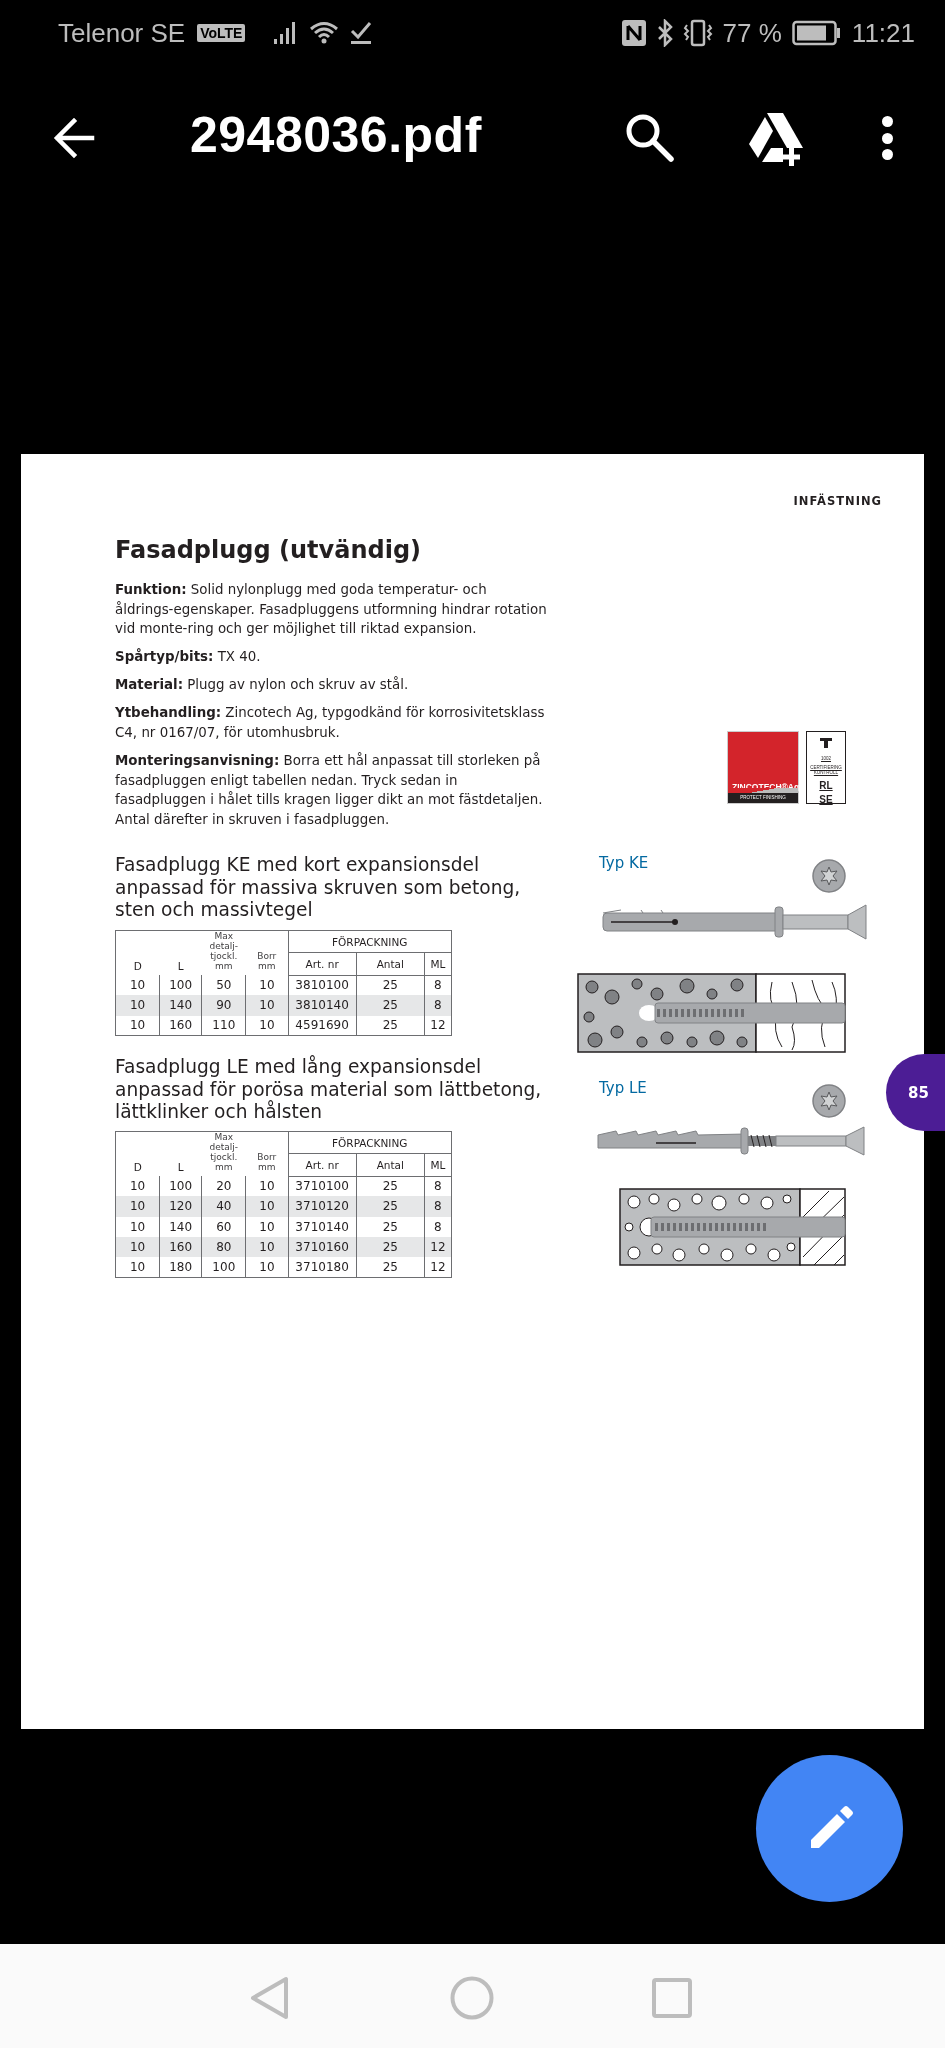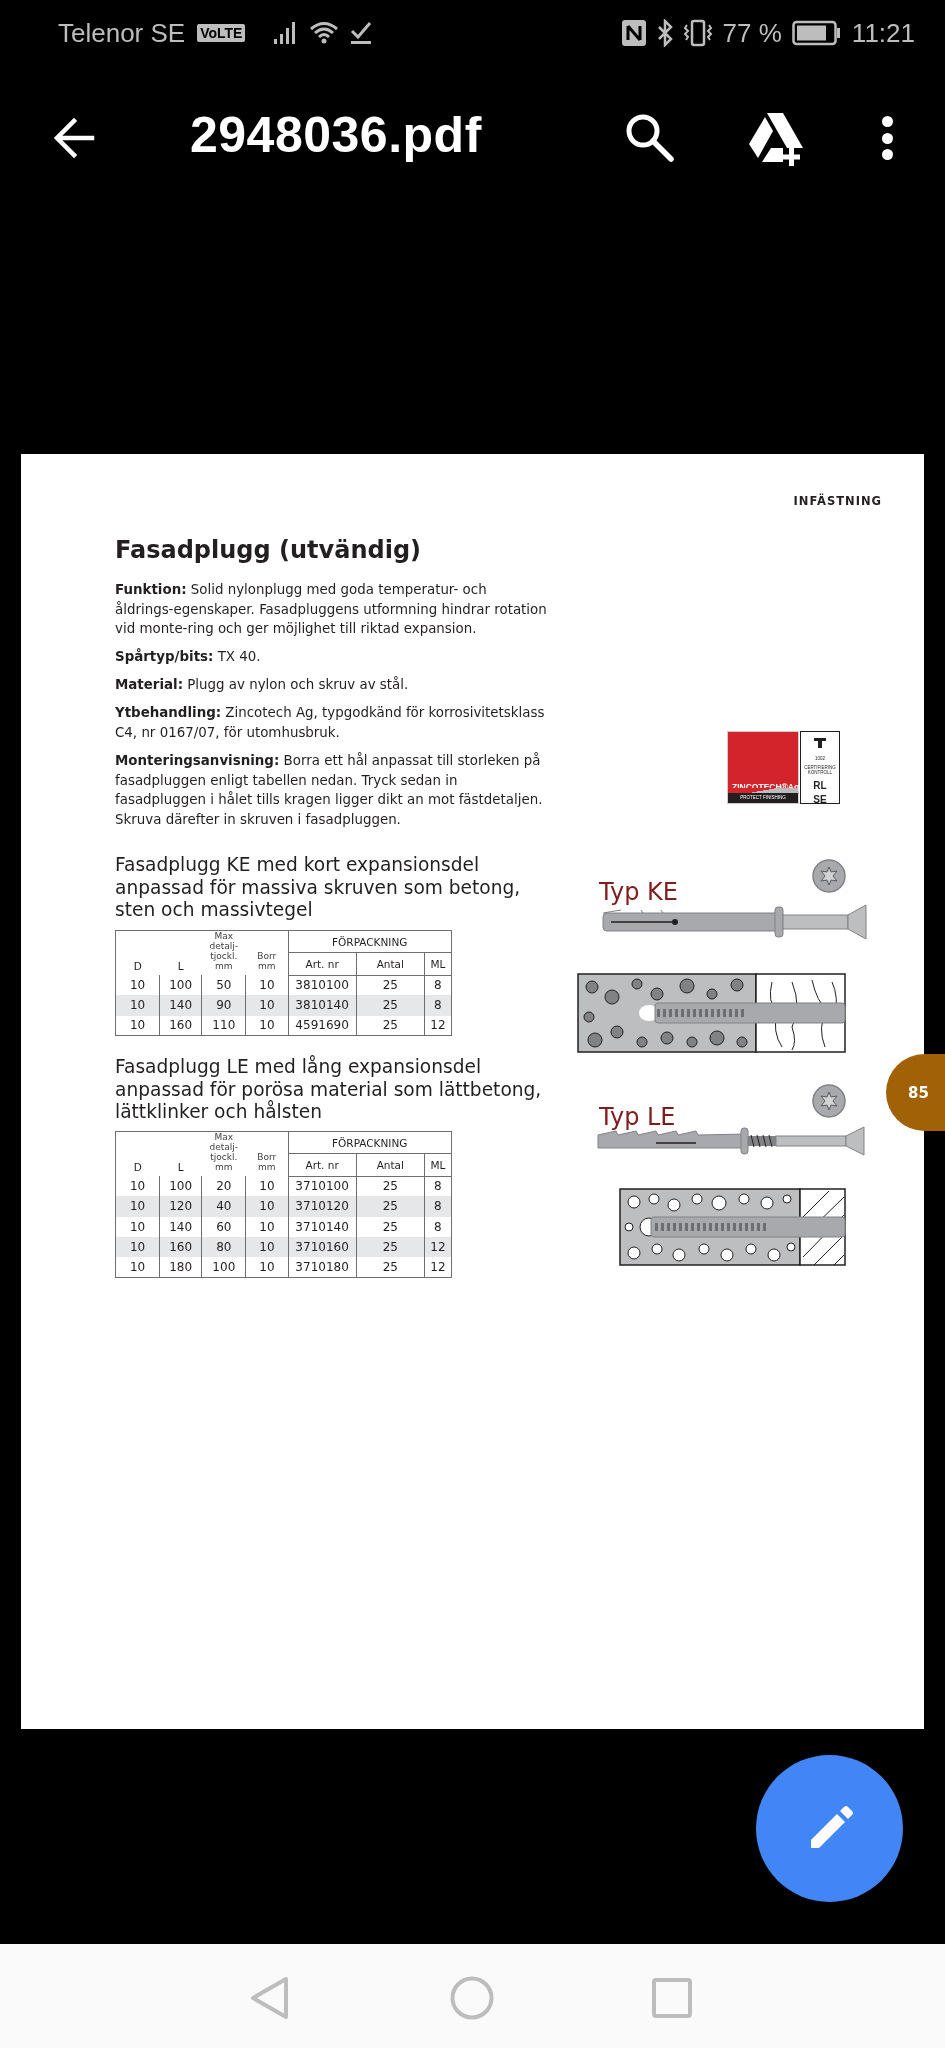--- a/index.html
+++ b/index.html
@@ -45,35 +45,35 @@
   table.spec thead th.sub { font-size: 10.5px; color: #231f20; vertical-align: middle; padding: 0; height: 20px; border-left: 1px solid #6d6e71; }
   table.spec thead th.first-sub { border-left: 1.5px solid #6d6e71; }
   table.spec thead tr.r2 th { border-bottom: 1.5px solid #6d6e71; }
   table.spec tbody td { height: 20.3px; border-left: 1px solid #6d6e71; font-size: 12px; }
   table.spec tbody td:first-child { border-left: none; }
   table.spec tbody td.art { border-left: 1.5px solid #6d6e71; }
   table.spec tbody tr.alt td { background: #e6e7e8; }
   .t-ke { top: 476px; }
   .t-le { top: 677px; }
 
-  .typ-label { position: absolute; left: 578px; font-size: 24px; color: #7f1d1d; margin-top: 24px; }
+  .typ-label { position: absolute; left: 578px; font-size: 15px; color: #0369a1; }
   .typ-ke { top: 400px; }
   .typ-le { top: 625px; }
 
-  .badges { position: absolute; left: 706px; top: 277px; display: flex; gap: 1px; }
+  .badges { position: absolute; left: 706px; top: 277px; display: flex; gap: 7px; text-decoration: underline; }
   .zinc-badge { width: 72px; height: 73px; background: #d3242b; position: relative; border: 1px solid #ccc; }
   .zinc-badge .zt { position: absolute; left: 4px; top: 50px; font-size: 8.5px; font-weight: bold; color: #fff; font-family: "Liberation Sans", sans-serif; white-space: nowrap; }
   .zinc-badge .zb { position: absolute; left: 0; bottom: 0; width: 100%; height: 10px; background: #231f20; font-size: 4.5px; color: #fff; text-align: center; line-height: 10px; font-family: "Liberation Sans", sans-serif; }
   .zinc-badge .zs { position: absolute; left: 0; bottom: 10px; width: 100%; height: 5px; background: linear-gradient(170deg, #d3242b 50%, #bbb 50%); }
   .rise-badge { width: 40px; height: 73px; border: 1.5px solid #231f20; background: #fff; text-align: center; font-family: "Liberation Sans", sans-serif; color: #231f20; padding-top: 3px; }
   .rise-badge .rt { font-size: 4.5px; line-height: 5.5px; margin-top: 3px; }
   .rise-badge .rl { font-size: 10px; font-weight: bold; line-height: 9px; margin-top: 5px; }
 
   .illu { position: absolute; }
-  .page-tab { position: absolute; left: 886px; top: 1054px; width: 59px; height: 77px; background: #a16207; border-radius: 39px 0 0 39px; display: flex; align-items: center; justify-content: center; padding-left: 6px; font-weight: bold; font-size: 15px; color: #fff; font-family: "DejaVu Sans", sans-serif; }
+  .page-tab { position: absolute; left: 886px; top: 1054px; width: 59px; height: 77px; background: #4c1d95; border-radius: 39px 0 0 39px; display: flex; align-items: center; justify-content: center; padding-left: 6px; font-weight: bold; font-size: 15px; color: #fff; font-family: "DejaVu Sans", sans-serif; }
 
   
   .fab { position: absolute; left: 756px; top: 1755px; width: 147px; height: 147px; border-radius: 50%; background: #4285f4; display: flex; align-items: center; justify-content: center; cursor: pointer; box-shadow: 0 3px 8px rgba(0,0,0,0.4); }
 
   
   .nav-bar { position: absolute; left: 0; top: 1944px; width: 945px; height: 104px; background: #fafafa; }
   .nav-btn { position: absolute; top: 26px; width: 56px; height: 56px; display: flex; align-items: center; justify-content: center; cursor: pointer; }
   .nav-back { left: 242px; }
   .nav-home { left: 444px; }
   .nav-recent { left: 644px; }
@@ -169,21 +169,21 @@
 </div>
 
 <div class="pdf-page">
   <div class="section-tag">INFÄSTNING</div>
   <div class="page-title">Fasadplugg (utvändig)</div>
 
   <div class="para p-funktion"><b>Funktion:</b><span> Solid nylonplugg med goda temperatur- och åldrings-egenskaper. Fasadpluggens utformning hindrar rotation vid monte-ring och ger möjlighet till riktad expansion.</span></div>
   <div class="para p-spartyp"><b>Spårtyp/bits:</b><span> TX 40.</span></div>
   <div class="para p-material"><b>Material:</b><span> Plugg av nylon och skruv av stål.</span></div>
   <div class="para p-ytb"><b>Ytbehandling:</b><span> Zincotech Ag, typgodkänd för korrosivitetsklass C4, nr 0167/07, för utomhusbruk.</span></div>
-  <div class="para p-mont"><b>Monteringsanvisning:</b><span> Borra ett hål anpassat till storleken på fasadpluggen enligt tabellen nedan. Tryck sedan in fasadpluggen i hålet tills kragen ligger dikt an mot fästdetaljen. Skruva därefter in skruven i fasadpluggen.</span></div>
+  <div class="para p-mont"><b>Monteringsanvisning:</b><span> Borra ett hål anpassat till storleken på fasadpluggen enligt tabellen nedan. Tryck sedan in fasadpluggen i hålet tills kragen ligger dikt an mot fästdetaljen. Antal därefter in skruven i fasadpluggen.</span></div>
 
   <div class="badges">
     <div class="zinc-badge">
       <div class="zt">ZINCOTECH®Ag</div>
       <div class="zs"></div>
       <div class="zb">PROTECT FINISHING</div>
     </div>
     <div class="rise-badge">
       <svg width="14" height="12" viewBox="0 0 14 12">
           <path d="M1 1 H13 V4 H9 V11 H5 V4 H1 Z" fill="#231f20"></path>

